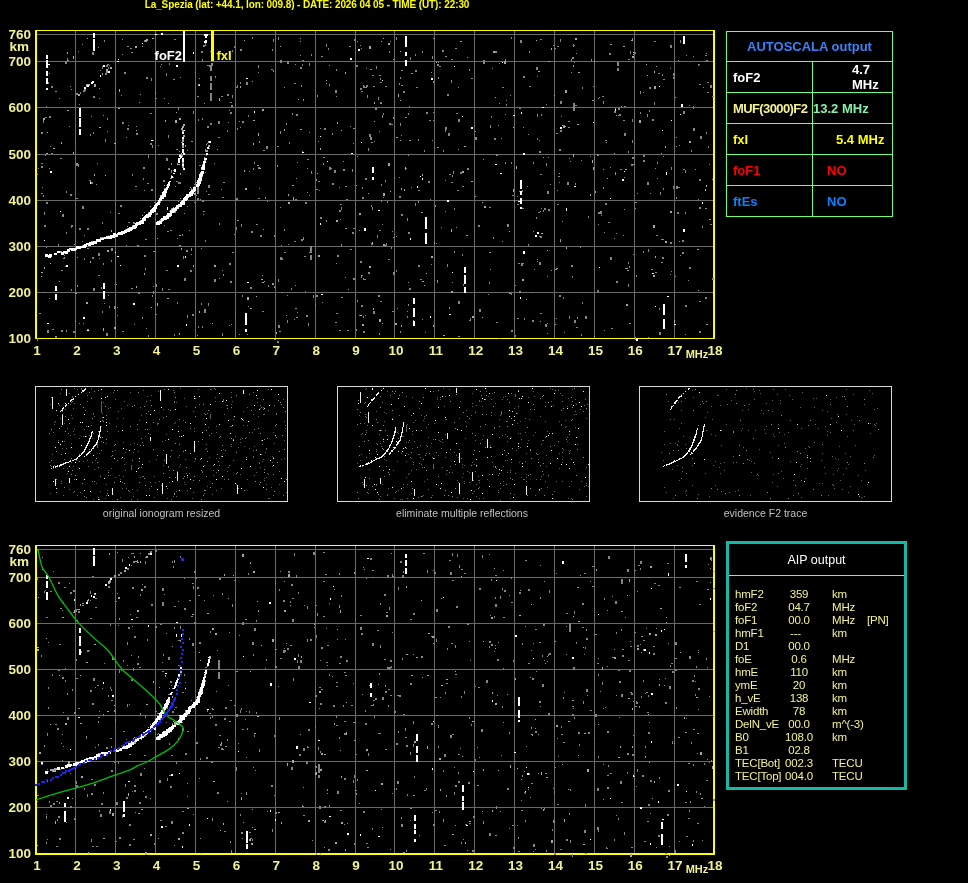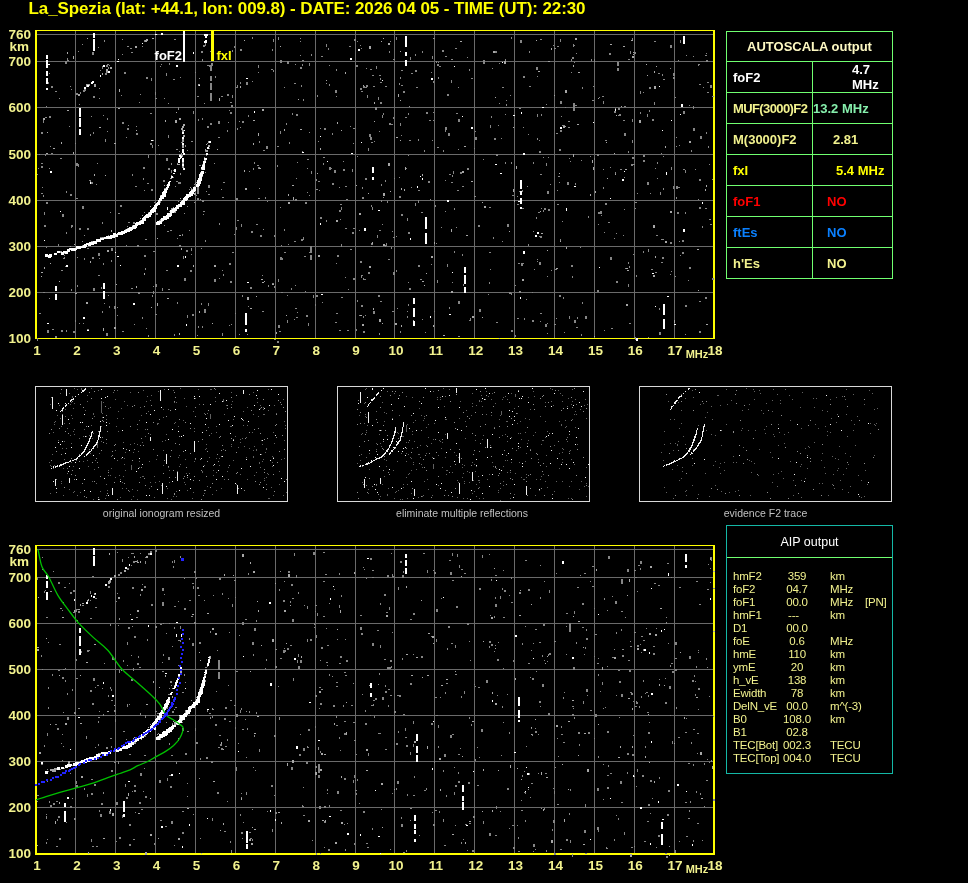--- a/index.html
+++ b/index.html
@@ -1,23 +1,23 @@
 <!DOCTYPE html>
 <html><head><meta charset="utf-8"><style>
 html,body{margin:0;padding:0;background:#000;width:968px;height:883px;overflow:hidden}
 *{box-sizing:border-box}
 body{position:relative;font-family:"Liberation Sans",sans-serif}
 .title{position:absolute;left:0;top:0;width:614px;text-align:center;color:#ffff00;
- font-size:17px;font-weight:bold;letter-spacing:-0.1px;top:-1px}
+ font-size:10px;font-weight:bold;letter-spacing:-0.1px;top:-1px}
 .cap{position:absolute;color:#c0c0c0;font-size:10.5px;top:507px;width:252px;text-align:center}
 table.aus{position:absolute;left:726px;top:31px;border-collapse:collapse;width:167px}
 table.aus td{border:1px solid #70ff70;font-size:13px;font-weight:bold;padding:0;height:31px;vertical-align:middle}
 table.aus tr.h td{height:30px}
 table.aus td.l{padding-left:6px;width:86px}
-.aip{position:absolute;left:726px;top:525px;width:167px;height:249px;border:1px solid #14b8a6}
+.aip{position:absolute;left:726px;top:541px;width:181px;height:249px;border:3px solid #14b8a6}
 .aiph{height:32px;border-bottom:1px solid #70ff70;color:#fff;font-size:12.5px;text-align:center;line-height:32px}
 .aipb{padding-top:11.5px;color:#f2f28e;font-size:11.5px;letter-spacing:-0.2px}
 .r{height:13px;line-height:13px;white-space:nowrap;padding-left:6px}
 .r .a{display:inline-block;width:49px}
 .r .b{display:inline-block;width:30px;text-align:center}
 .r .c{display:inline-block;width:35px;margin-left:18px}
 </style></head><body>
 <svg width="968" height="883" viewBox="0 0 968 883" style="position:absolute;left:0;top:0" shape-rendering="crispEdges">
     <path stroke="#6a6a6a" stroke-width="1" fill="none" d="M75.9 30.4V338.6M115.8 30.4V338.6M155.6 30.4V338.6M195.5 30.4V338.6M235.4 30.4V338.6M275.3 30.4V338.6M315.2 30.4V338.6M355.1 30.4V338.6M394.9 30.4V338.6M434.8 30.4V338.6M474.7 30.4V338.6M514.6 30.4V338.6M554.5 30.4V338.6M594.4 30.4V338.6M634.2 30.4V338.6M674.1 30.4V338.6M36.0 292.5H714.0M36.0 246.3H714.0M36.0 200.2H714.0M36.0 154.1H714.0M36.0 107.9H714.0M36.0 61.8H714.0M36.0 34.1H714.0"></path>
     <rect x="36.0" y="30.4" width="678.0" height="308.2" fill="none" stroke="#ffff00" stroke-width="1.6"></rect>
@@ -358,49 +358,41 @@
     <rect x="514.8" y="393.8" width="1" height="3.5" fill="#606060"></rect>
     <rect x="639.5" y="386.0" width="252.0" height="115.0" fill="#000" stroke="#d8d8d8" stroke-width="1"></rect>
     <path stroke="#606060" stroke-width="1" fill="none" d="M679 428.4h1M777 486.6h1M758 475.2h1M666 492.3h1M790 420.0h1M741 430.9h1M729 492.3h1M818 428.5h1M801 480.1h1M731 400.1h1M686 490.6h1M733 456.4h1M727 404.9h1M816 398.5h1M673 450.6h1M877 408.5h1M874 455.5h1M677 444.3h1M683 436.3h1M780 400.5h1M753 389.4h1M857 416.3h1M813 398.3h1M713 465.8h1M830 432.8h1M842 489.4h1M784 434.7h1M784 443.7h1M705 417.1h1M759 449.8h1M814 442.5h1M779 432.9h1M726 389.6h1M853 394.1h1M831 418.1h1M724 462.7h1M765 433.2h1M721 491.9h1M718 395.5h1M685 444.7h1M717 395.7h1M876 423.0h1M838 468.3h1M693 397.4h1M822 453.1h1M861 480.0h1M763 413.6h1M830 399.4h1M790 461.8h1M681 394.9h1M754 463.1h1M777 394.7h1M827 435.6h1M750 495.7h1M754 399.2h1M751 472.1h1M808 446.9h1M778 424.4h1M805 448.8h1M845 453.7h1M673 498.8h1M874 409.6h1M807 468.7h1M793 495.1h1M773 434.6h1M675 443.4h1M801 464.0h1M825 426.5h1M719 467.2h1M780 403.3h1M785 389.3h1M685 398.7h1M678 402.7h1M870 423.3h1M802 392.6h1M822 410.7h1M840 480.9h1M674 419.4h1M827 431.2h1M836 422.8h1M835 458.4h1M773 389.0h1M848 492.8h1M692 485.4h1M875 425.6h1M772 400.9h1M836 397.2h1M792 399.2h1M772 457.9h1M682 471.8h1M855 445.1h1M781 471.9h1M822 483.8h1M800 407.3h1M735 491.4h1M766 403.1h1M692 465.4h1M748 409.8h1M749 460.3h1M663 460.7h1M678 441.8h1M864 404.6h1M846 468.4h1M754 391.2h1M681 423.9h1M821 460.2h1M789 395.8h1M686 495.3h1M738 490.3h1M761 410.5h1M824 467.5h1M845 399.0h1M801 497.6h1M805 478.9h1M853 430.3h1M837 470.8h1M698 425.8h1M834 488.5h1M872 393.8h1M843 474.7h1M800 466.0h1M679 480.8h1M861 497.8h1M707 412.2h1M742 410.0h1M751 461.9h1M720 405.6h1M681 478.6h1M715 485.5h1M847 436.4h1M772 400.8h1M670 419.0h1M661 452.4h1M870 433.8h1M846 414.6h1M874 424.5h1M833 474.8h1M748 430.9h1M858 475.3h1M773 474.8h1M685 491.7h1M672 469.4h1M668 401.2h1M865 470.4h1M778 473.7h1M788 432.9h1M839 446.3h1M677 445.2h1M869 390.0h1M664 431.5h1M854 424.7h1M832 456.0h1M783 478.4h1M736 462.8h1M715 461.3h1M867 484.1h1M720 463.3h1M840 480.2h1M755 430.9h1M793 480.4h1M749 404.1h1M664 487.5h1M681 410.3h1M726 424.5h1M746 388.4h1M838 459.7h1M814 407.0h1M693 449.9h1M692 458.4h1M815 424.2h1M837 414.3h1M720 473.2h1M801 428.5h1M825 473.5h1M827 411.8h1M706 430.1h1M742 428.7h1M743 447.7h1M772 482.8h1M774 436.8h1M851 420.5h1M770 452.4h1M809 447.8h1M709 496.3h1M739 455.4h1M705 473.7h1M724 470.2h1M828 495.4h1M759 390.2h1M842 396.8h1M703 403.3h1M778 445.1h1M832 484.6h1M670 443.9h1M664 444.5h1M711 434.8h1M712 419.9h1M715 435.2h1M721 445.9h1M760 393.0h1M850 486.0h1M698 494.8h1M677 465.0h1M733 462.5h1M864 496.7h1M711 406.8h1M772 411.6h1M692 390.9h1M850 456.4h1M764 429.3h1M848 464.2h1M819 483.5h1M766 426.8h1M700 404.3h1M846 389.1h1M682 467.8h1"></path>
     <path stroke="#8a8a8a" stroke-width="1" fill="none" d="M753 438.4h1M739 495.8h1M873 457.3h1M721 430.8h1M717 489.6h1M736 390.5h1M733 432.5h1M833 485.2h1M746 450.1h1M785 447.3h1M725 493.2h1M795 485.5h1M740 420.9h1M864 463.7h1M744 405.4h1M669 453.2h1M808 425.8h1M706 401.6h1M822 444.5h1M807 455.6h1M666 394.7h1M813 489.7h1M693 410.9h1M743 463.3h1M686 448.2h1M733 431.0h1M847 406.9h1M830 404.0h1M757 474.1h1M878 429.0h1M798 493.0h1M771 424.2h1M788 498.9h1M844 396.6h1M767 492.0h1M859 496.1h1M681 401.4h1M821 495.4h1M735 394.6h1M695 389.3h1M739 445.1h1M702 401.7h1M810 461.5h1M697 498.5h1M711 488.4h1M686 473.4h1M768 410.1h1M678 450.9h1M810 458.5h1M810 420.3h1M736 403.4h1M797 451.2h1M847 462.4h1M747 459.6h1M859 420.8h1M864 399.8h1M675 495.7h1M781 415.8h1M800 453.1h1M770 498.0h1"></path>
     <path stroke="#f0f0f0" stroke-width="1" fill="none" d="M663 466.2h1M664 465.8h1M664 465.0h1M666 465.4h1M666 464.8h1M667 464.9h1M668 464.5h1M668 464.0h1M669 464.0h1M669 463.5h1M670 463.6h1M670 463.0h1M671 463.2h1M671 462.5h1M672 462.7h1M673 462.3h1M673 461.7h1M674 461.9h1M674 461.2h1M674 461.4h1M674 460.7h1M675 461.0h1M676 460.6h1M676 460.1h1M677 460.1h1M678 459.7h1M678 459.1h1M679 459.3h1M679 458.6h1M680 458.8h1M680 458.2h1M681 458.4h1M682 457.9h1M682 457.2h1M682 457.5h1M682 457.0h1M683 457.1h1M683 456.5h1M684 456.6h1M684 456.0h1M684 456.2h1M684 455.6h1M685 455.8h1M685 455.3h1M685 454.9h1M685 454.4h1M686 454.5h1M686 453.9h1M686 454.0h1M686 453.3h1M687 453.6h1M687 453.0h1M687 452.7h1M687 452.3h1M688 451.8h1M688 451.2h1M688 451.4h1M688 450.8h1M689 451.0h1M689 450.5h1M689 450.1h1M689 450.1h1M689 449.6h1M689 449.7h1M689 448.9h1M690 449.2h1M690 448.5h1M690 448.8h1M690 448.4h1M690 447.9h1M690 447.4h1M691 447.5h1M691 446.9h1M691 447.1h1M691 446.6h1M691 445.9h1M691 446.2h1M691 445.5h1M691 445.7h1M691 445.0h1M692 445.3h1M692 444.9h1M692 444.0h1M692 443.3h1M692 443.6h1M692 443.2h1M692 443.1h1M692 442.8h1M693 442.7h1M693 442.3h1M693 441.9h1M693 441.8h1M693 441.3h1M693 441.4h1M693 441.0h1M693 440.6h1M693 440.5h1M693 439.7h1M694 440.1h1M694 439.4h1M694 439.6h1M694 439.2h1M694 438.4h1M694 438.8h1M694 438.3h1M694 437.9h1M694 437.5h1M694 437.5h1M694 436.9h1M695 437.0h1M695 436.5h1M695 436.6h1M695 436.2h1M695 436.2h1M695 435.3h1M695 434.5h1M695 434.9h1M696 434.0h1M696 433.3h1M696 433.5h1M696 433.0h1M696 433.1h1M696 432.4h1M696 432.2h1M696 431.5h1M696 431.4h1M696 430.6h1M696 430.9h1M696 430.4h1M696 430.5h1M696 430.1h1M697 429.6h1M697 429.2h1M697 428.8h1M690 454.6h1M690 454.0h1M691 453.5h1M691 452.8h1M692 453.0h1M693 451.9h1M693 451.2h1M693 451.4h1M693 450.8h1M694 450.8h1M694 450.4h1M694 450.3h1M694 449.7h1M695 449.2h1M695 448.9h1M696 448.7h1M696 447.9h1M696 448.1h1M696 447.6h1M697 446.5h1M697 445.9h1M697 446.0h1M697 445.6h1M698 445.5h1M698 445.0h1M698 444.9h1M698 444.4h1M698 444.4h1M698 443.7h1M699 443.8h1M699 443.4h1M699 443.3h1M699 442.5h1M699 442.8h1M700 442.2h1M700 441.7h1M700 441.3h1M700 441.2h1M700 440.7h1M701 440.6h1M701 440.0h1M701 440.1h1M701 439.5h1M701 439.0h1M701 438.6h1M701 438.5h1M701 437.9h1M701 437.4h1M702 436.3h1M702 435.6h1M702 435.8h1M702 435.0h1M702 434.7h1M702 434.0h1M702 434.2h1M702 433.4h1M702 433.6h1M702 433.3h1M702 433.1h1M702 432.7h1M702 432.6h1M702 432.0h1M702 432.0h1M702 431.6h1M703 431.5h1M703 430.8h1M703 430.9h1M703 430.2h1M703 430.4h1M703 429.9h1M703 429.3h1M703 429.3h1M703 428.9h1M703 428.8h1M703 428.3h1M703 427.6h1M703 427.7h1M703 427.0h1M703 427.2h1M703 426.6h1M703 426.2h1M704 426.1h1M704 425.7h1M704 425.6h1M704 425.1h1M704 425.0h1M704 424.3h1M670 409.3h1M671 408.0h1M671 407.4h1M671 407.4h1M671 406.8h1M672 406.8h1M672 406.2h1M673 405.5h1M673 405.1h1M674 403.6h1M674 402.8h1M675 403.0h1M675 402.6h1M675 402.4h1M675 401.6h1M676 401.1h1M676 400.5h1M677 400.5h1M678 398.6h1M678 397.9h1M679 397.4h1M679 396.8h1M680 396.8h1M680 396.4h1M681 396.1h1M681 395.7h1M683 393.6h1M685 391.8h1M688 389.3h1M688 388.6h1M689 388.0h1M868 482.0h1M838 416.4h1M804 481.7h1M841 430.4h1M704 459.3h1M720 430.8h1M778 428.2h1M699 392.0h1M830 424.0h1M868 423.1h1M797 424.7h1M794 474.4h1M826 395.0h1M807 457.5h1M796 462.0h1M858 494.1h1M739 455.8h1M694 463.2h1M778 458.0h1"></path>
   </svg>
 <div class="title">La_Spezia (lat: +44.1, lon: 009.8) - DATE: 2026 04 05 - TIME (UT): 22:30</div>
 <table class="aus">
 <tbody>
       <tr class="h">
-        <td colspan="2" style="text-align:center;color:#fef9c3">AUTOSCALA output</td>
+        <td colspan="2" style="text-align:center;color:#3b82f6">AUTOSCALA output</td>
       </tr>
 <tr>
         <td class="l" style="color:#fff">foF2</td>
         <td style="color:#fff;padding-left:39px">4.7 MHz</td>
       </tr>
 <tr>
         <td class="l" style="color:#f2f28e;letter-spacing:-0.6px">MUF(3000)F2</td>
         <td style="color:#86efac;">13.2 MHz</td>
       </tr>
 <tr>
-        <td class="l" style="color:#f2f28e">M(3000)F2</td>
-        <td style="color:#f2f28e;padding-left:20px">2.81</td>
-      </tr>
-<tr>
         <td class="l" style="color:#ffff00">fxI</td>
         <td style="color:#ffff00;padding-left:23px">5.4 MHz</td>
       </tr>
 <tr>
         <td class="l" style="color:#ff0000">foF1</td>
         <td style="color:#ff0000;padding-left:14px">NO</td>
       </tr>
 <tr>
         <td class="l" style="color:#0a80ff">ftEs</td>
         <td style="color:#0a80ff;padding-left:14px">NO</td>
-      </tr>
-<tr>
-        <td class="l" style="color:#f2f28e">h'Es</td>
-        <td style="color:#f2f28e;padding-left:14px">NO</td>
       </tr>
 </tbody>
   </table>
 <div class="aip">
 <div class="aiph">AIP output</div>
 <div class="aipb">
 <div class="r"><span class="a">hmF2</span><span class="b">359</span><span class="c">km</span></div>
 <div class="r"><span class="a">foF2</span><span class="b">04.7</span><span class="c">MHz</span></div>
 <div class="r"><span class="a">foF1</span><span class="b">00.0</span><span class="c">MHz</span><span>[PN]</span></div>
 <div class="r"><span class="a">hmF1</span><span class="b" style="text-align:left;padding-left:6px">---</span><span class="c">km</span></div>

